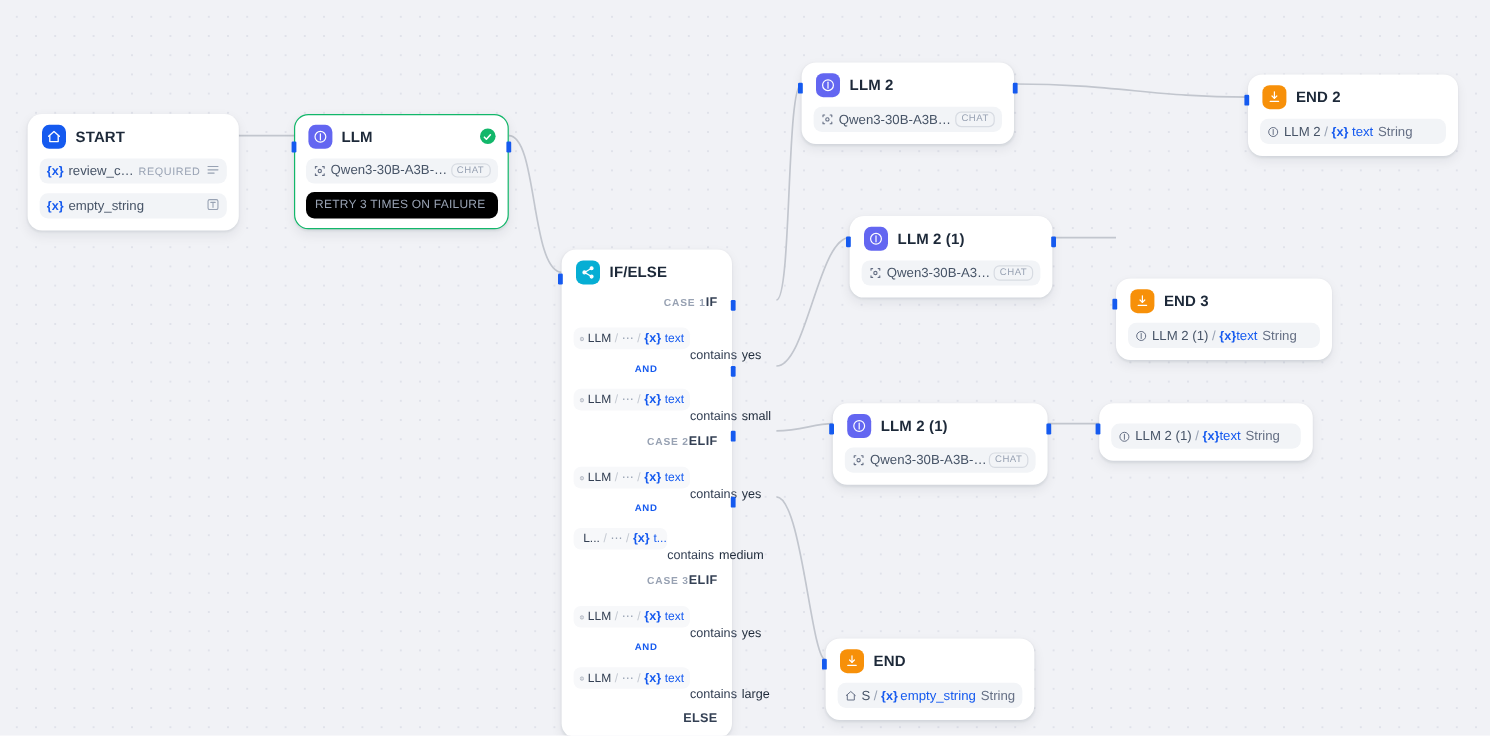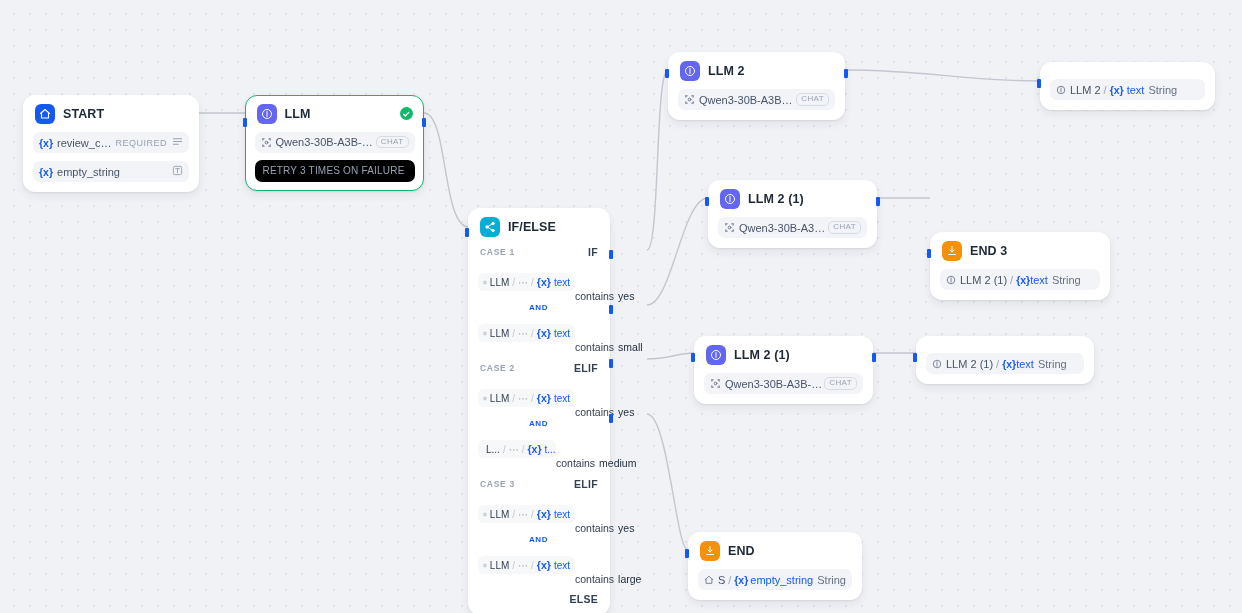--- a/index.html
+++ b/index.html
@@ -91,21 +91,21 @@
     flex: 0 0 auto;
   }
   .retry {
     margin-top: 7px; background: #000000; border-radius: 7px;
     height: 22px; display: flex; align-items: center; padding: 0 8px;
     font-size: 10px; color: #98a2b3; letter-spacing: .2px;
   }
 
   
   .caserow {
-    display: flex; align-items: center; justify-content: space-between;
+    display: flex; align-items: center; justify-content: flex-end;
     margin-top: 9px; padding: 0 2px;
   }
   .caselbl { font-size: 8.5px; color: #98a2b3; letter-spacing: .7px; font-weight: 600; }
   .caseop { font-size: 10.5px; color: #344054; font-weight: 700; letter-spacing: .3px; }
   .cond {
     display: flex; align-items: center; margin-top: 4px; gap: 0;
   }
   .condvar {
     background: #f7f8fa; border-radius: 6px;
     height: 18px; display: flex; align-items: center; padding: 0 5px;
@@ -388,20 +388,30 @@
       </span>
       <span class="txt">Qwen3-30B-A3B-Instru...</span>
       <span class="right">
           <span class="chat">CHAT</span>
         </span>
     </div>
   </div>
 
   <div class="node" style="left:1040px; top:62px; width:175px;">
     <div class="handle l" style="top:17px;"></div>
+    <div class="nhead">
+      <span class="nicon" style="background:#f79009;">
+        <svg width="12" height="12" viewBox="0 0 24 24" fill="none" stroke="#fff" stroke-width="2" stroke-linecap="round" stroke-linejoin="round">
+            <path d="M12 3v11"></path>
+            <path d="M8 10l4 4 4-4"></path>
+            <path d="M5 19h14"></path>
+          </svg>
+      </span>
+      <span class="ntitle">END 2</span>
+    </div>
     <div class="row">
       <span class="gly">
         <svg width="10" height="10" viewBox="0 0 24 24" fill="none" stroke="#667085" stroke-width="2">
             <circle cx="12" cy="12" r="9"></circle>
             <path d="M12 7v10" stroke-linecap="round"></path>
           </svg>
       </span>
       <span class="txt">LLM 2</span>
       <span class="muted" style="margin:0 3px;">/</span>
       <span class="varx">{x}</span>

